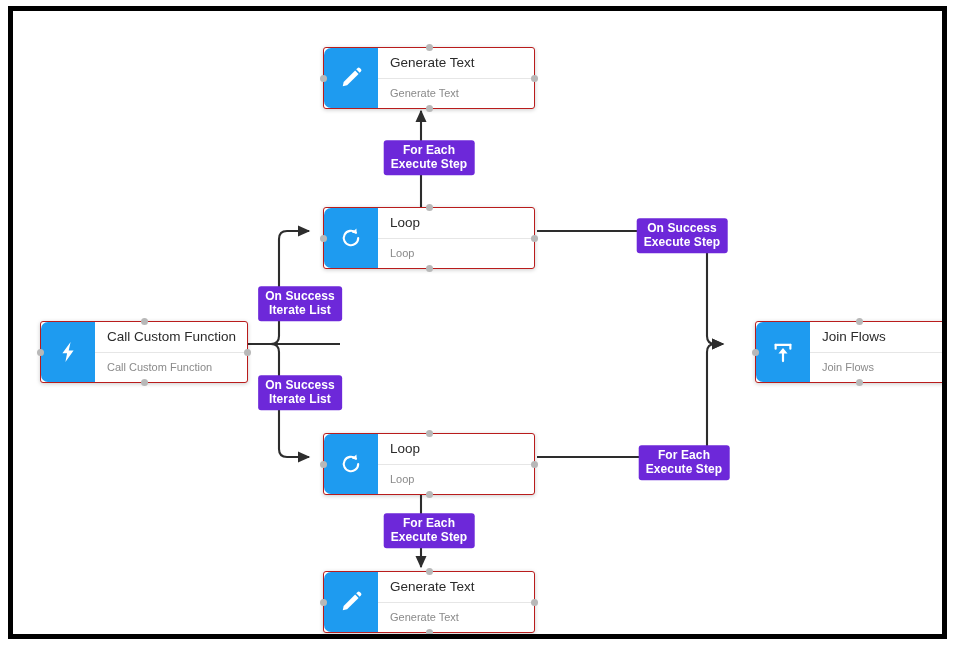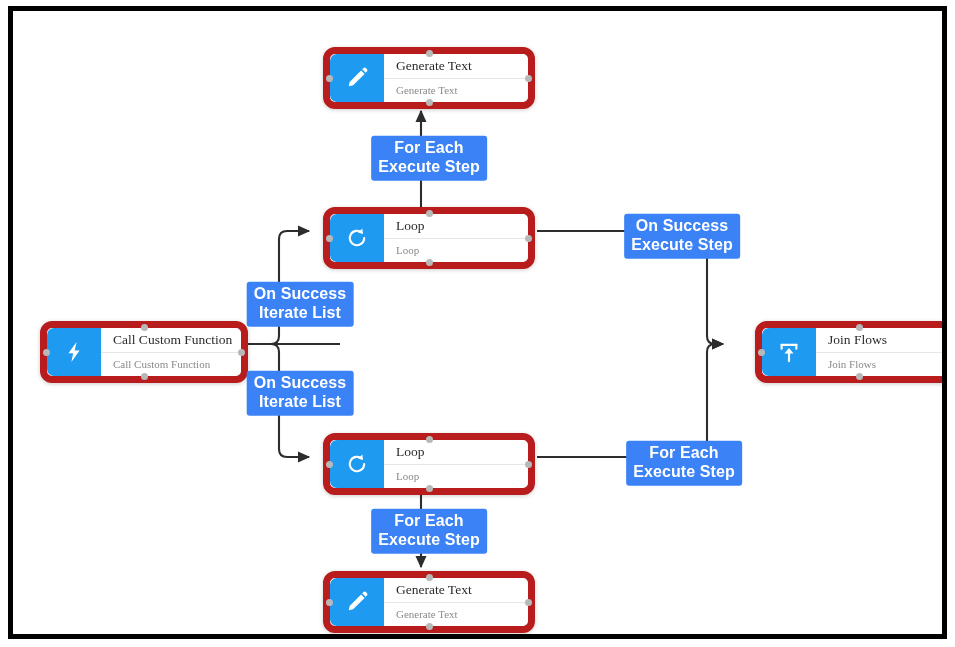--- a/index.html
+++ b/index.html
@@ -43,27 +43,26 @@
     top: 0;
     width: 100%;
     height: 100%;
   }
 
   
   .node {
     position: absolute;
     box-sizing: border-box;
     background: #ffffff;
-    border: 7px solid #b91c1c;
-    border-radius: 12px;
+    border: 1px solid #b91c1c;
+    border-radius: 3px;
     box-shadow: 0 1px 4px rgba(0,0,0,0.20);
     display: flex;
     align-items: stretch;
     overflow: visible;
-    font-family: Liberation Serif, serif;
   }
   .node-inner {
     display: flex;
     align-items: stretch;
     width: 100%;
     height: 100%;
     border-radius: 7px;
     overflow: hidden;
     background: #ffffff;
   }
@@ -114,25 +113,25 @@
   }
   .port.top    { left: 50%; margin-left: -3.5px; top: -4px; }
   .port.bottom { left: 50%; margin-left: -3.5px; bottom: -4px; }
   .port.left   { top: 50%; margin-top: -3.5px; left: -4px; }
   .port.right  { top: 50%; margin-top: -3.5px; right: -4px; }
 
   
   .edge-label {
     position: absolute;
     transform: translate(-50%, -50%);
-    background: #3b82f6;
+    background: #6d28d9;
     color: #ffffff;
     border-radius: 3px;
     padding: 3px 7px 4px 7px;
-    font-size: 16px;
+    font-size: 12px;
     font-weight: bold;
     line-height: 1.18;
     text-align: center;
     white-space: nowrap;
     letter-spacing: 0.1px;
   }
   .edge-label span { display: block; }
 </style>
 </head>
 <body>

